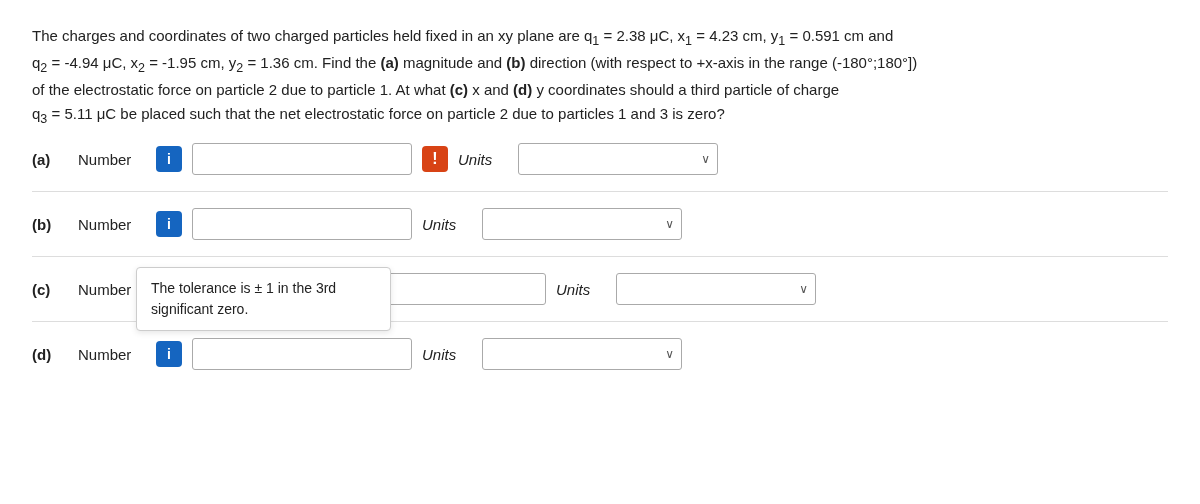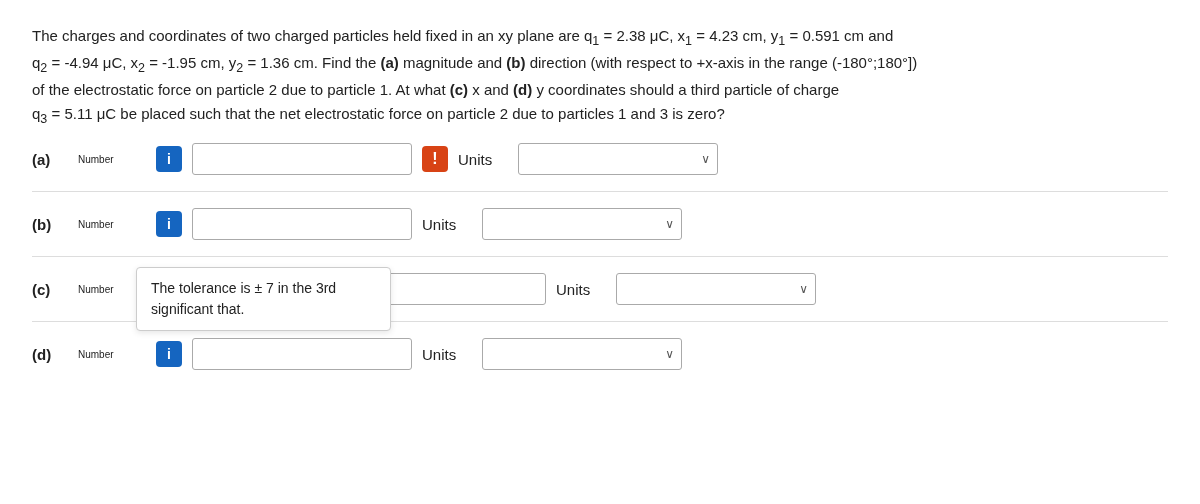--- a/index.html
+++ b/index.html
@@ -38,21 +38,21 @@
     }
 
     .row-label {
       font-size: 15px;
       font-weight: bold;
       width: 36px;
       flex-shrink: 0;
     }
 
     .row-sublabel {
-      font-size: 10px;
+      font-size: 15px;
       width: 68px;
       flex-shrink: 0;
     }
 
     .info-btn {
       background: #1565c0;
       color: #fff;
       border: none;
       border-radius: 4px;
       width: 26px;
@@ -89,20 +89,21 @@
       display: flex;
       align-items: center;
       justify-content: center;
       flex-shrink: 0;
     }
 
     .units-label {
       font-size: 15px;
       width: 50px;
       flex-shrink: 0;
+      font-style: italic;
     }
 
     .units-select-wrapper {
       position: relative;
       display: flex;
       align-items: center;
     }
 
     .units-select {
       border: 1px solid #aaa;
@@ -203,22 +204,22 @@
   </div>
 
   <hr class="divider">
 
   <div class="row-c-container">
     <div class="row-c-inner">
       <span class="row-label">(c)</span>
       <span class="row-sublabel">Number</span>
 
       <div class="tolerance-box">
-        <span>The tolerance is ± 7 in the 3rd</span><br>
-        <span>significant that.</span>
+        <span>The tolerance is ± 1 in the 3rd</span><br>
+        <span>significant zero.</span>
       </div>
       <input class="number-input" type="text" style="margin-left: 170px;" placeholder="">
       <span class="units-label">Units</span>
       <div class="units-select-wrapper">
         <select class="units-select">
           <option value=""></option>
         </select>
         <span class="chevron-icon">∨</span>
       </div>
     </div>

